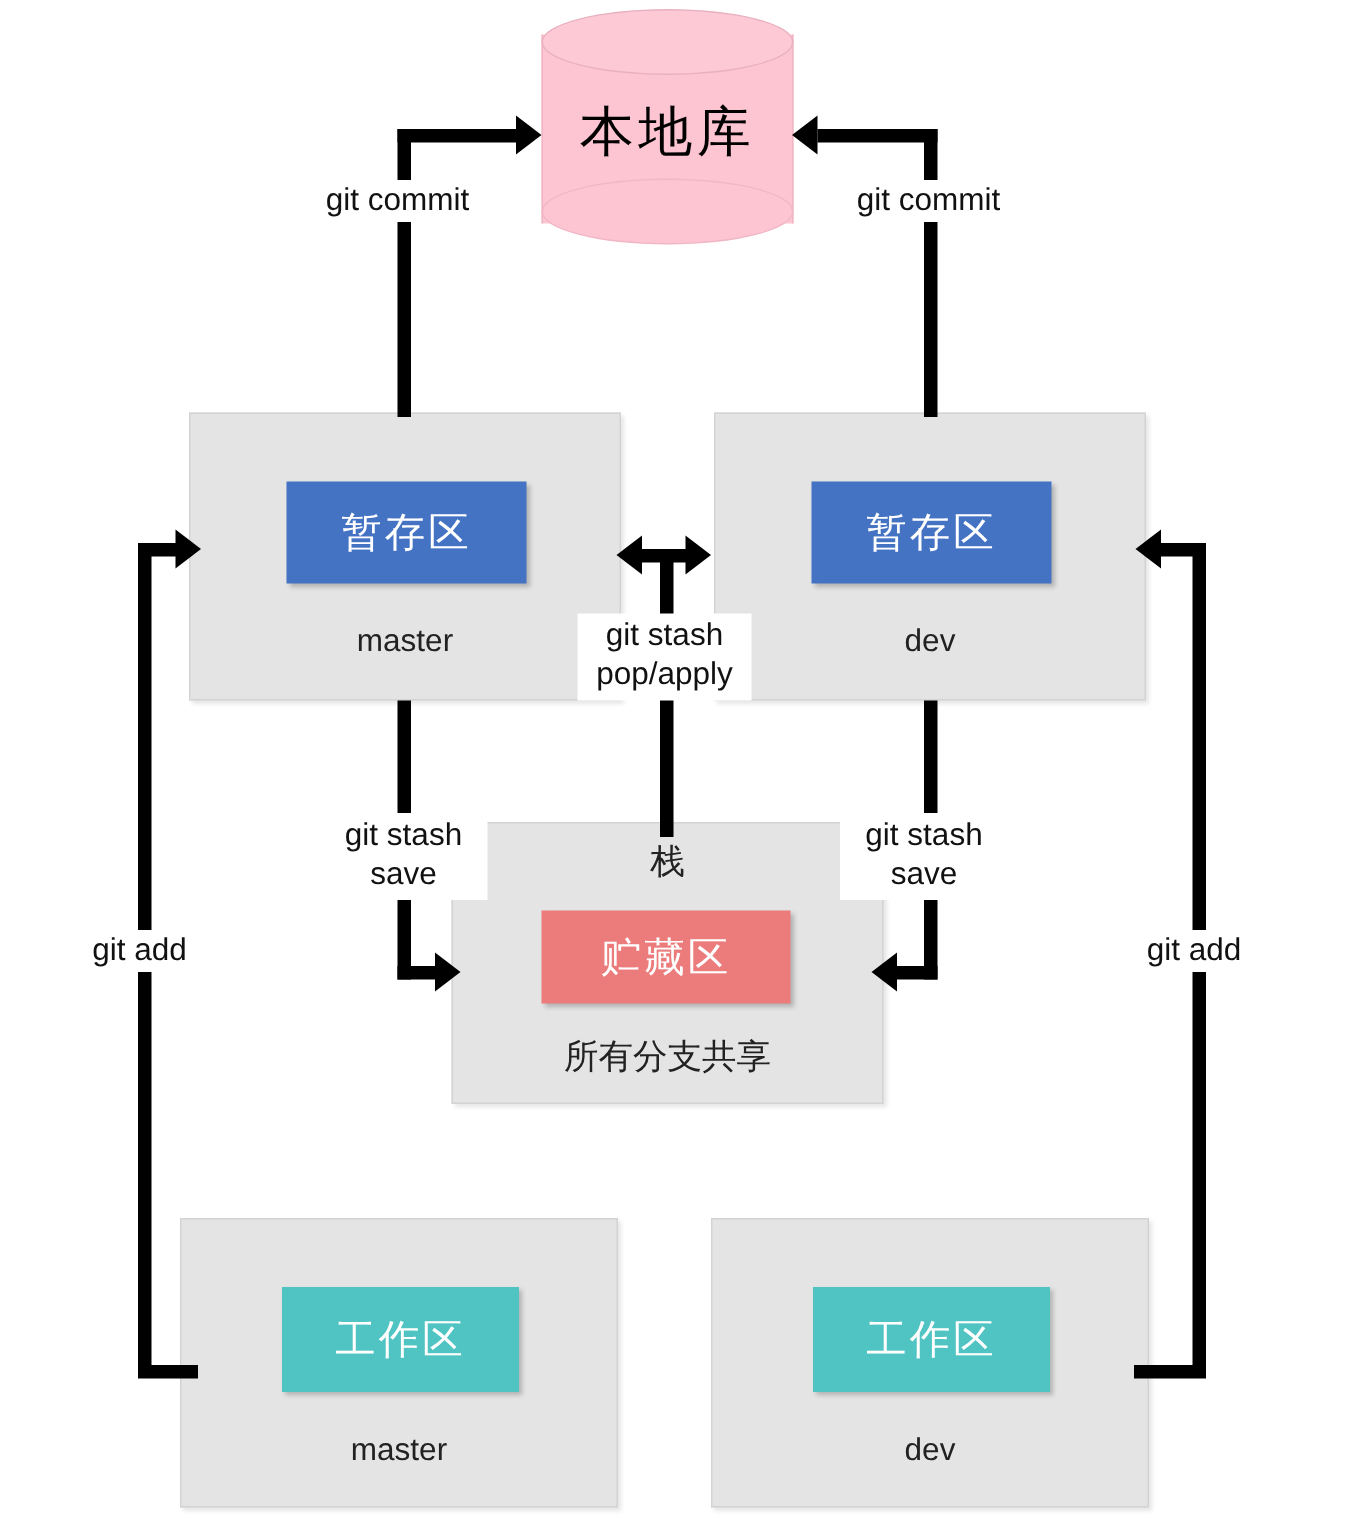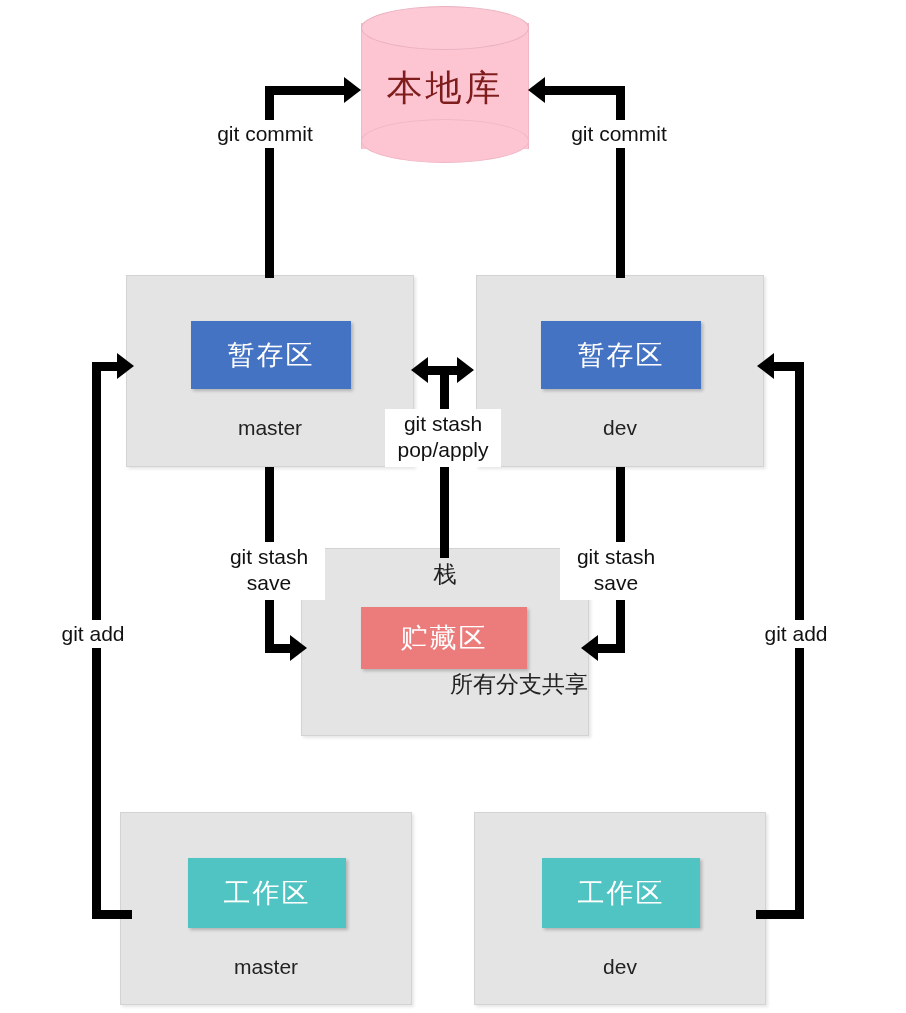--- a/index.html
+++ b/index.html
@@ -62,21 +62,21 @@
     background: #fdc9d5;
     border: 1px solid #e9b0bf;
     border-radius: 50%;
   }
   .cylinder-bottom {
     background: #fdc5d2;
     border: 1px solid #f0b6c4;
     border-radius: 50%;
   }
   .cylinder-label {
-    color: #7f1d1d;
+    color: #000000;
     font-size: 36px;
     letter-spacing: 3px;
     text-align: center;
     width: 100%;
   }
 
   
   .seg { background: #000000; }
   .seg-v { width: 9px; }
   .seg-h { height: 9px; }
@@ -122,21 +122,21 @@
       <span>暂存区</span>
     </div>
     <div class="abs caption" style="left:0; top:140px;">dev</div>
   </div>
 
   <div class="abs panel" style="left:301px; top:548px; width:288px; height:188px;">
     <div class="abs caption caption-cn" style="left:0; top:10px;">栈</div>
     <div class="abs chip chip-stash" style="left:59px; top:58px; width:166px; height:62px;font-family:Liberation Mono, monospace;">
       <span>贮藏区</span>
     </div>
-    <div class="abs caption caption-cn" style="left:0; top:120px;text-align:right;">所有分支共享</div>
+    <div class="abs caption caption-cn" style="left:0; top:140px;">所有分支共享</div>
   </div>
 
   <div class="abs panel" style="left:120px; top:812px; width:292px; height:193px;">
     <div class="abs chip chip-work" style="left:67px; top:45px; width:158px; height:70px;">
       <span>工作区</span>
     </div>
     <div class="abs caption" style="left:0; top:142px;">master</div>
   </div>
 
   <div class="abs panel" style="left:474px; top:812px; width:292px; height:193px;">

